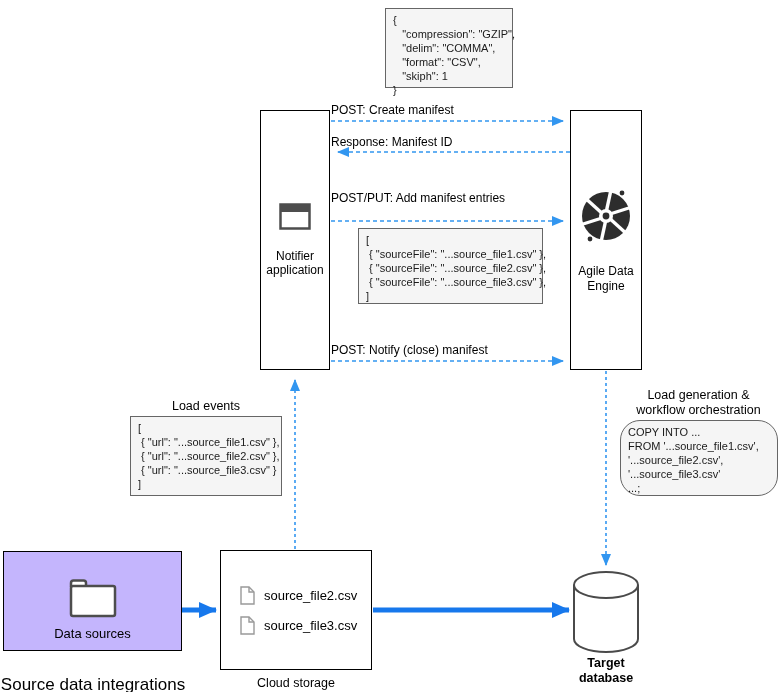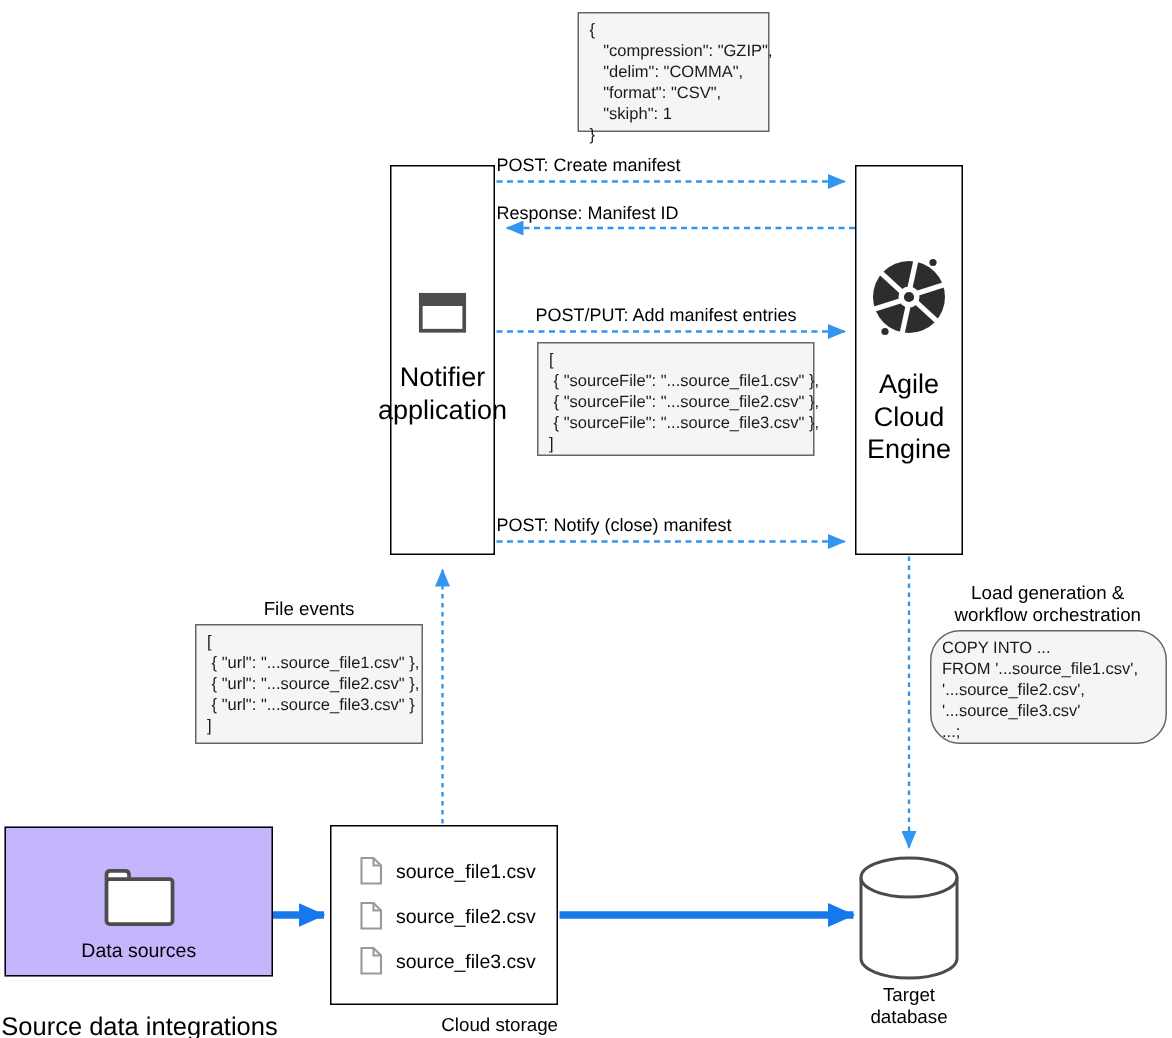--- a/index.html
+++ b/index.html
@@ -6,21 +6,21 @@
   .canvas{
     position:relative;width:781px;height:692px;background:#ffffff;
     font-family:"Liberation Sans", sans-serif;color:#000;overflow:hidden;
   }
   .layer{position:absolute;left:0;top:0;width:781px;height:692px;pointer-events:none;}
   .node{
     position:absolute;background:#fff;border:1px solid #000;box-sizing:border-box;
     display:flex;flex-direction:column;align-items:center;
   }
   .lifeline{justify-content:center;}
-  .lifeline .llabel{font-size:18px;text-align:center;line-height:1.2;margin-top:19px;}
+  .lifeline .llabel{font-size:12px;text-align:center;line-height:1.2;margin-top:19px;}
   .msg-label{
     position:absolute;left:331px;width:239px;text-align:left;font-size:12px;
     white-space:nowrap;
   }
   .code{
     position:absolute;background:#f5f5f5;border:1px solid #666;box-sizing:border-box;
     font-family:"Liberation Sans", sans-serif;font-size:11px;line-height:1.28;
     color:#1a1a1a;padding:4px 7px;white-space:pre;
   }
   .caption{position:absolute;font-size:12px;text-align:center;line-height:1.2;}
@@ -90,35 +90,35 @@
         <line x1="4" y1="-2" x2="26" y2="-9" transform="rotate(120)"></line>
         <line x1="4" y1="-2" x2="26" y2="-9" transform="rotate(180)"></line>
         <line x1="4" y1="-2" x2="26" y2="-9" transform="rotate(240)"></line>
         <line x1="4" y1="-2" x2="26" y2="-9" transform="rotate(300)"></line>
       </g>
       <circle r="7" fill="#ffffff"></circle>
       <circle r="3.4" fill="#2d2d2d"></circle>
       <circle cx="16" cy="-23" r="2.4" fill="#2d2d2d"></circle>
       <circle cx="-16" cy="23" r="2.4" fill="#2d2d2d"></circle>
     </svg>
-    <div class="llabel">Agile Cloud Engine</div>
+    <div class="llabel">Agile Data Engine</div>
   </div>
 
   <div class="msg-label" style="top:103px;">POST: Create manifest</div>
   <div class="msg-label" style="top:135px;">Response: Manifest ID</div>
-  <div class="msg-label" style="top:203px;padding-left:26px;">POST/PUT: Add manifest entries</div>
+  <div class="msg-label" style="top:191px;">POST/PUT: Add manifest entries</div>
   <div class="msg-label" style="top:343px;">POST: Notify (close) manifest</div>
 
   <div class="code" style="left:358px;top:228px;width:185px;height:76px;">[
  { "sourceFile": "...source_file1.csv" },
  { "sourceFile": "...source_file2.csv" },
  { "sourceFile": "...source_file3.csv" },
 ]</div>
 
-  <div class="caption" style="left:130px;top:399px;width:152px;font-size:12.5px;">File events</div>
+  <div class="caption" style="left:130px;top:399px;width:152px;font-size:12.5px;">Load events</div>
   <div class="code" style="left:130px;top:416px;width:152px;height:80px;">[
  { "url": "...source_file1.csv" },
  { "url": "...source_file2.csv" },
  { "url": "...source_file3.csv" }
 ]</div>
 
   <div class="caption" style="left:616px;top:388px;width:165px;white-space:pre;font-size:12.5px;">Load generation &amp;
 workflow orchestration</div>
   <div class="code" style="left:620px;top:420px;width:158px;height:76px;border-radius:20px;">COPY INTO ...
 FROM '...source_file1.csv',
@@ -134,38 +134,31 @@
     <div class="llabel">Data sources</div>
   </div>
   <div class="caption" style="left:0px;top:675px;width:186px;font-size:17px;">Source data integrations</div>
 
   <div class="cloud-files">
     <div class="file-row">
       <svg width="15" height="19" viewBox="0 0 15 19">
         <path d="M1,1 h8 l5,5 v12 h-13 z" fill="#fff" stroke="#999" stroke-width="1.4"></path>
         <path d="M9,1 v5 h5" fill="none" stroke="#999" stroke-width="1.4"></path>
       </svg>
-      <span>source_file1.csv</span>
-    </div>
-    <div class="file-row">
-      <svg width="15" height="19" viewBox="0 0 15 19">
-        <path d="M1,1 h8 l5,5 v12 h-13 z" fill="#fff" stroke="#999" stroke-width="1.4"></path>
-        <path d="M9,1 v5 h5" fill="none" stroke="#999" stroke-width="1.4"></path>
-      </svg>
       <span>source_file2.csv</span>
     </div>
     <div class="file-row">
       <svg width="15" height="19" viewBox="0 0 15 19">
         <path d="M1,1 h8 l5,5 v12 h-13 z" fill="#fff" stroke="#999" stroke-width="1.4"></path>
         <path d="M9,1 v5 h5" fill="none" stroke="#999" stroke-width="1.4"></path>
       </svg>
       <span>source_file3.csv</span>
     </div>
   </div>
-  <div class="caption" style="left:220px;top:676px;width:152px;font-size:12.5px;text-align:right;">Cloud storage</div>
+  <div class="caption" style="left:220px;top:676px;width:152px;font-size:12.5px;">Cloud storage</div>
 
   <svg style="position:absolute;left:572px;top:570px;" width="68" height="84" viewBox="0 0 68 84">
     <path d="M2,15 v54 a32,13 0 0 0 64,0 v-54" fill="#fff" stroke="#4a4a4a" stroke-width="2"></path>
     <ellipse cx="34" cy="15" rx="32" ry="13" fill="#fff" stroke="#4a4a4a" stroke-width="2"></ellipse>
   </svg>
-  <div class="caption" style="left:568px;top:656px;width:76px;font-size:12.5px;">Target database</div>
+  <div class="caption" style="left:568px;top:656px;width:76px;font-size:12.5px;font-weight:bold;">Target database</div>
 
 </div>
 
 </body></html>

